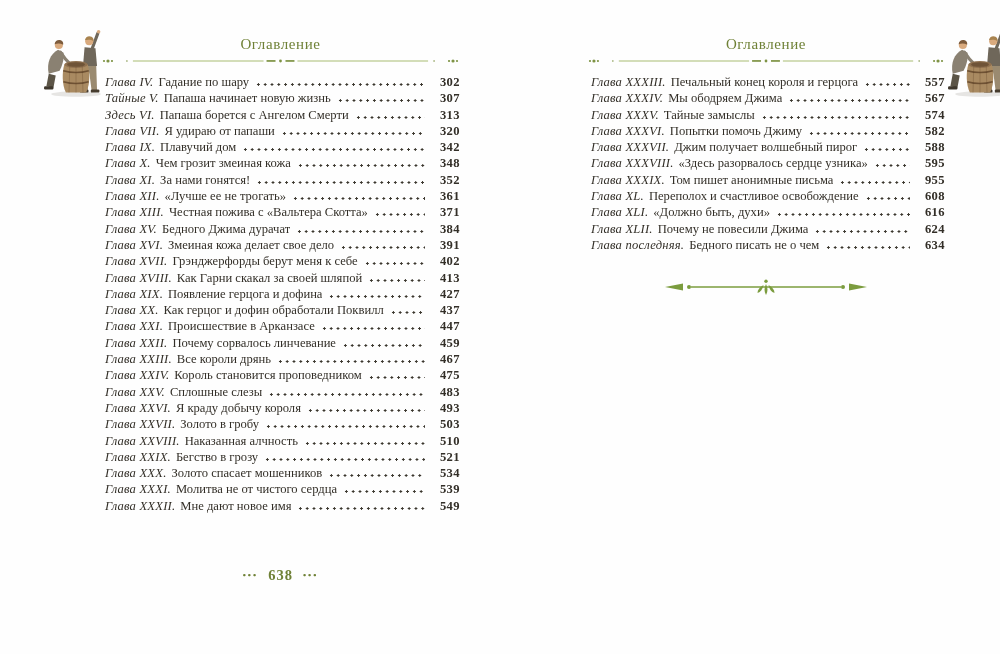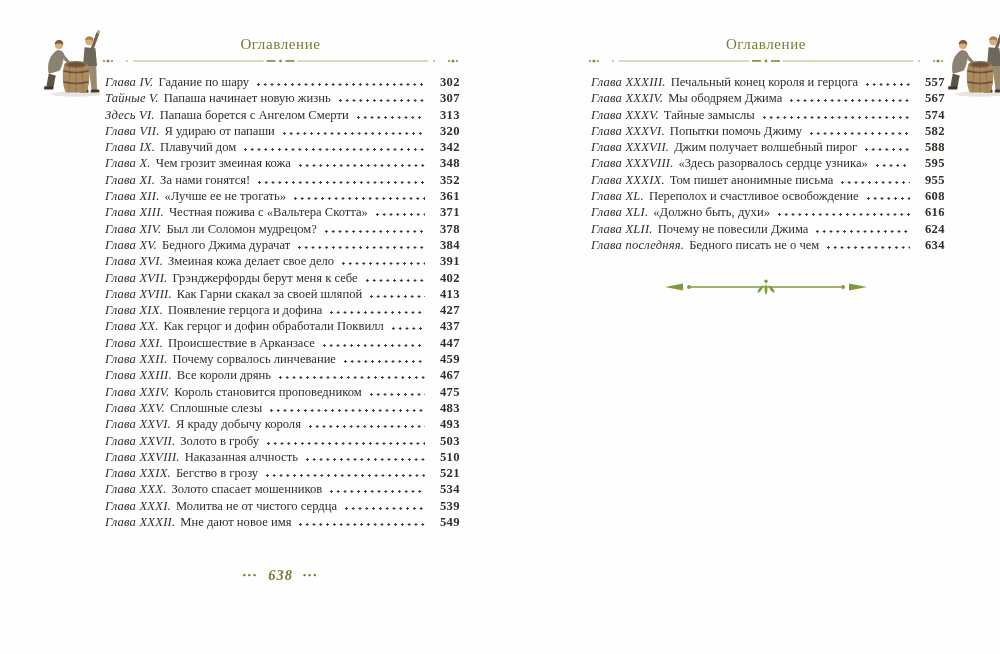--- a/index.html
+++ b/index.html
@@ -43,21 +43,21 @@
     margin:0 9px 1px 6px;
     background-image:radial-gradient(circle,#3b372e 1.05px,rgba(0,0,0,0) 1.35px);
     background-size:6.8px 3px;background-repeat:repeat-x;background-position:left bottom;
   }
   .pg{flex:0 0 auto;min-width:26px;text-align:right;font-weight:bold;letter-spacing:.4px;}
 
   .folio{
     position:absolute;top:566px;left:0;right:0;text-align:center;
     color:var(--accent-green);
   }
-  .folio-num{font-size:14.5px;font-style:italic;font-weight:bold;letter-spacing:1px;padding:0 10px;}
+  .folio-num{font-size:14.5px;font-weight:bold;letter-spacing:1px;padding:0 10px;}
   .folio-orn{font-size:9px;letter-spacing:2px;vertical-align:2.5px;font-weight:bold;}
 
   .chapter-divider{position:absolute;top:276px;left:0;right:0;text-align:center;}
   .chapter-divider svg{display:inline-block;width:210px;height:20px;}
 
   .corner-art{position:absolute;width:78px;height:74px;}
   .corner-art.left-art{left:14px;top:24px;}
   .corner-art.right-art{left:918px;top:24px;}
 </style>
 </head>
@@ -195,26 +195,20 @@
     <span class="pg">361</span>
   </li>
 
   <li class="entry">
     <span class="chap">Глава XIII.</span>
     <span class="title">Честная пожива с «Вальтера Скотта»</span>
     <span class="leader"></span>
     <span class="pg">371</span>
   </li>
 
-  <li class="entry">
-    <span class="chap">Глава XIV.</span>
-    <span class="title">Был ли Соломон мудрецом?</span>
-    <span class="leader"></span>
-    <span class="pg">378</span>
-  </li>
 
   <li class="entry">
     <span class="chap">Глава XV.</span>
     <span class="title">Бедного Джима дурачат</span>
     <span class="leader"></span>
     <span class="pg">384</span>
   </li>
 
   <li class="entry">
     <span class="chap">Глава XVI.</span>

